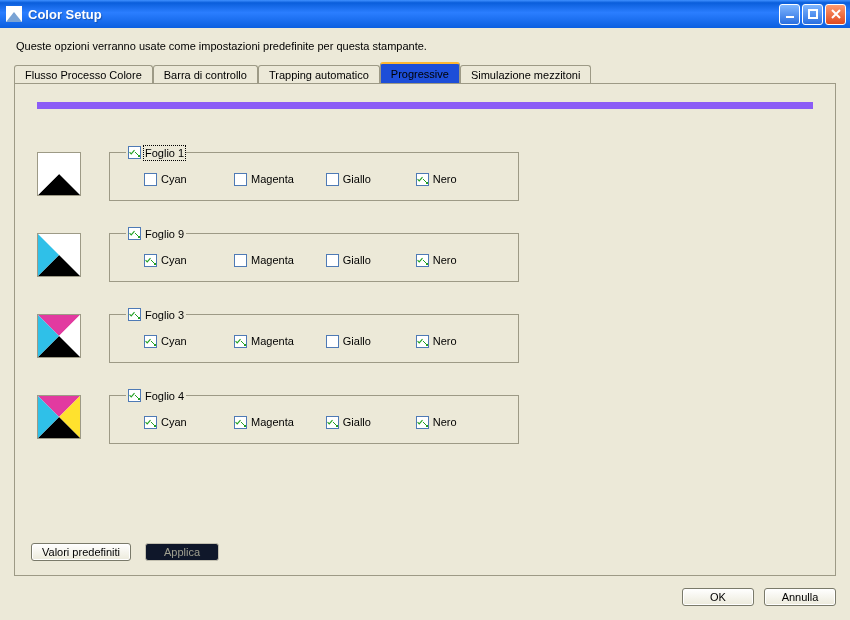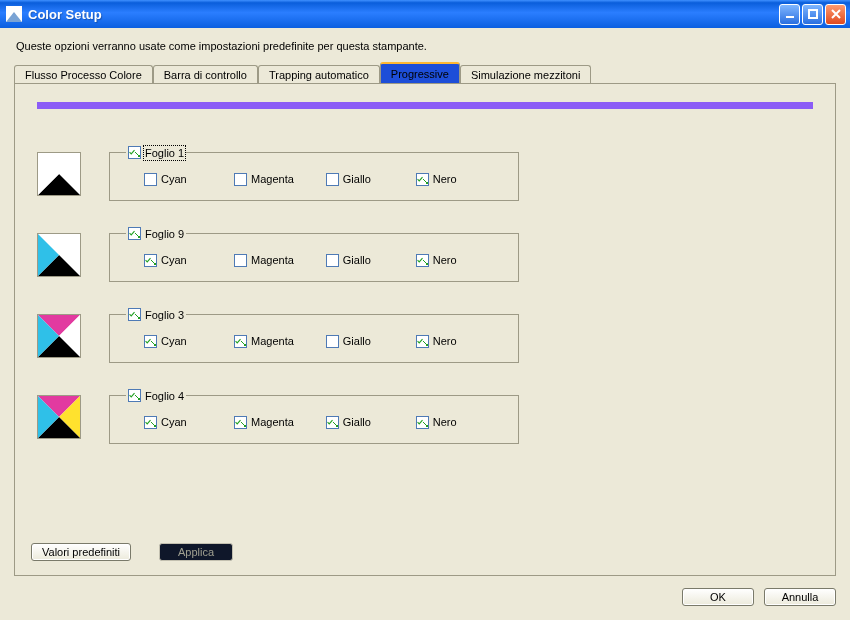--- a/index.html
+++ b/index.html
@@ -152,21 +152,21 @@
   
   .chk.checked { position: relative; }
   .chk.checked svg { width: 11px; height: 11px; display: block; }
 
   
   .panel-buttons {
     position: absolute;
     left: 16px;
     bottom: 14px;
     display: flex;
-    gap: 28px;
+    gap: 14px;
   }
   .btn {
     min-width: 74px;
     padding: 2px 10px;
     border: 1px solid #7a7a6a;
     border-radius: 3px;
     background: linear-gradient(to bottom,#ffffff,#eceadb);
     text-align: center;
     cursor: default;
     box-shadow: inset 0 0 0 1px #fff;

